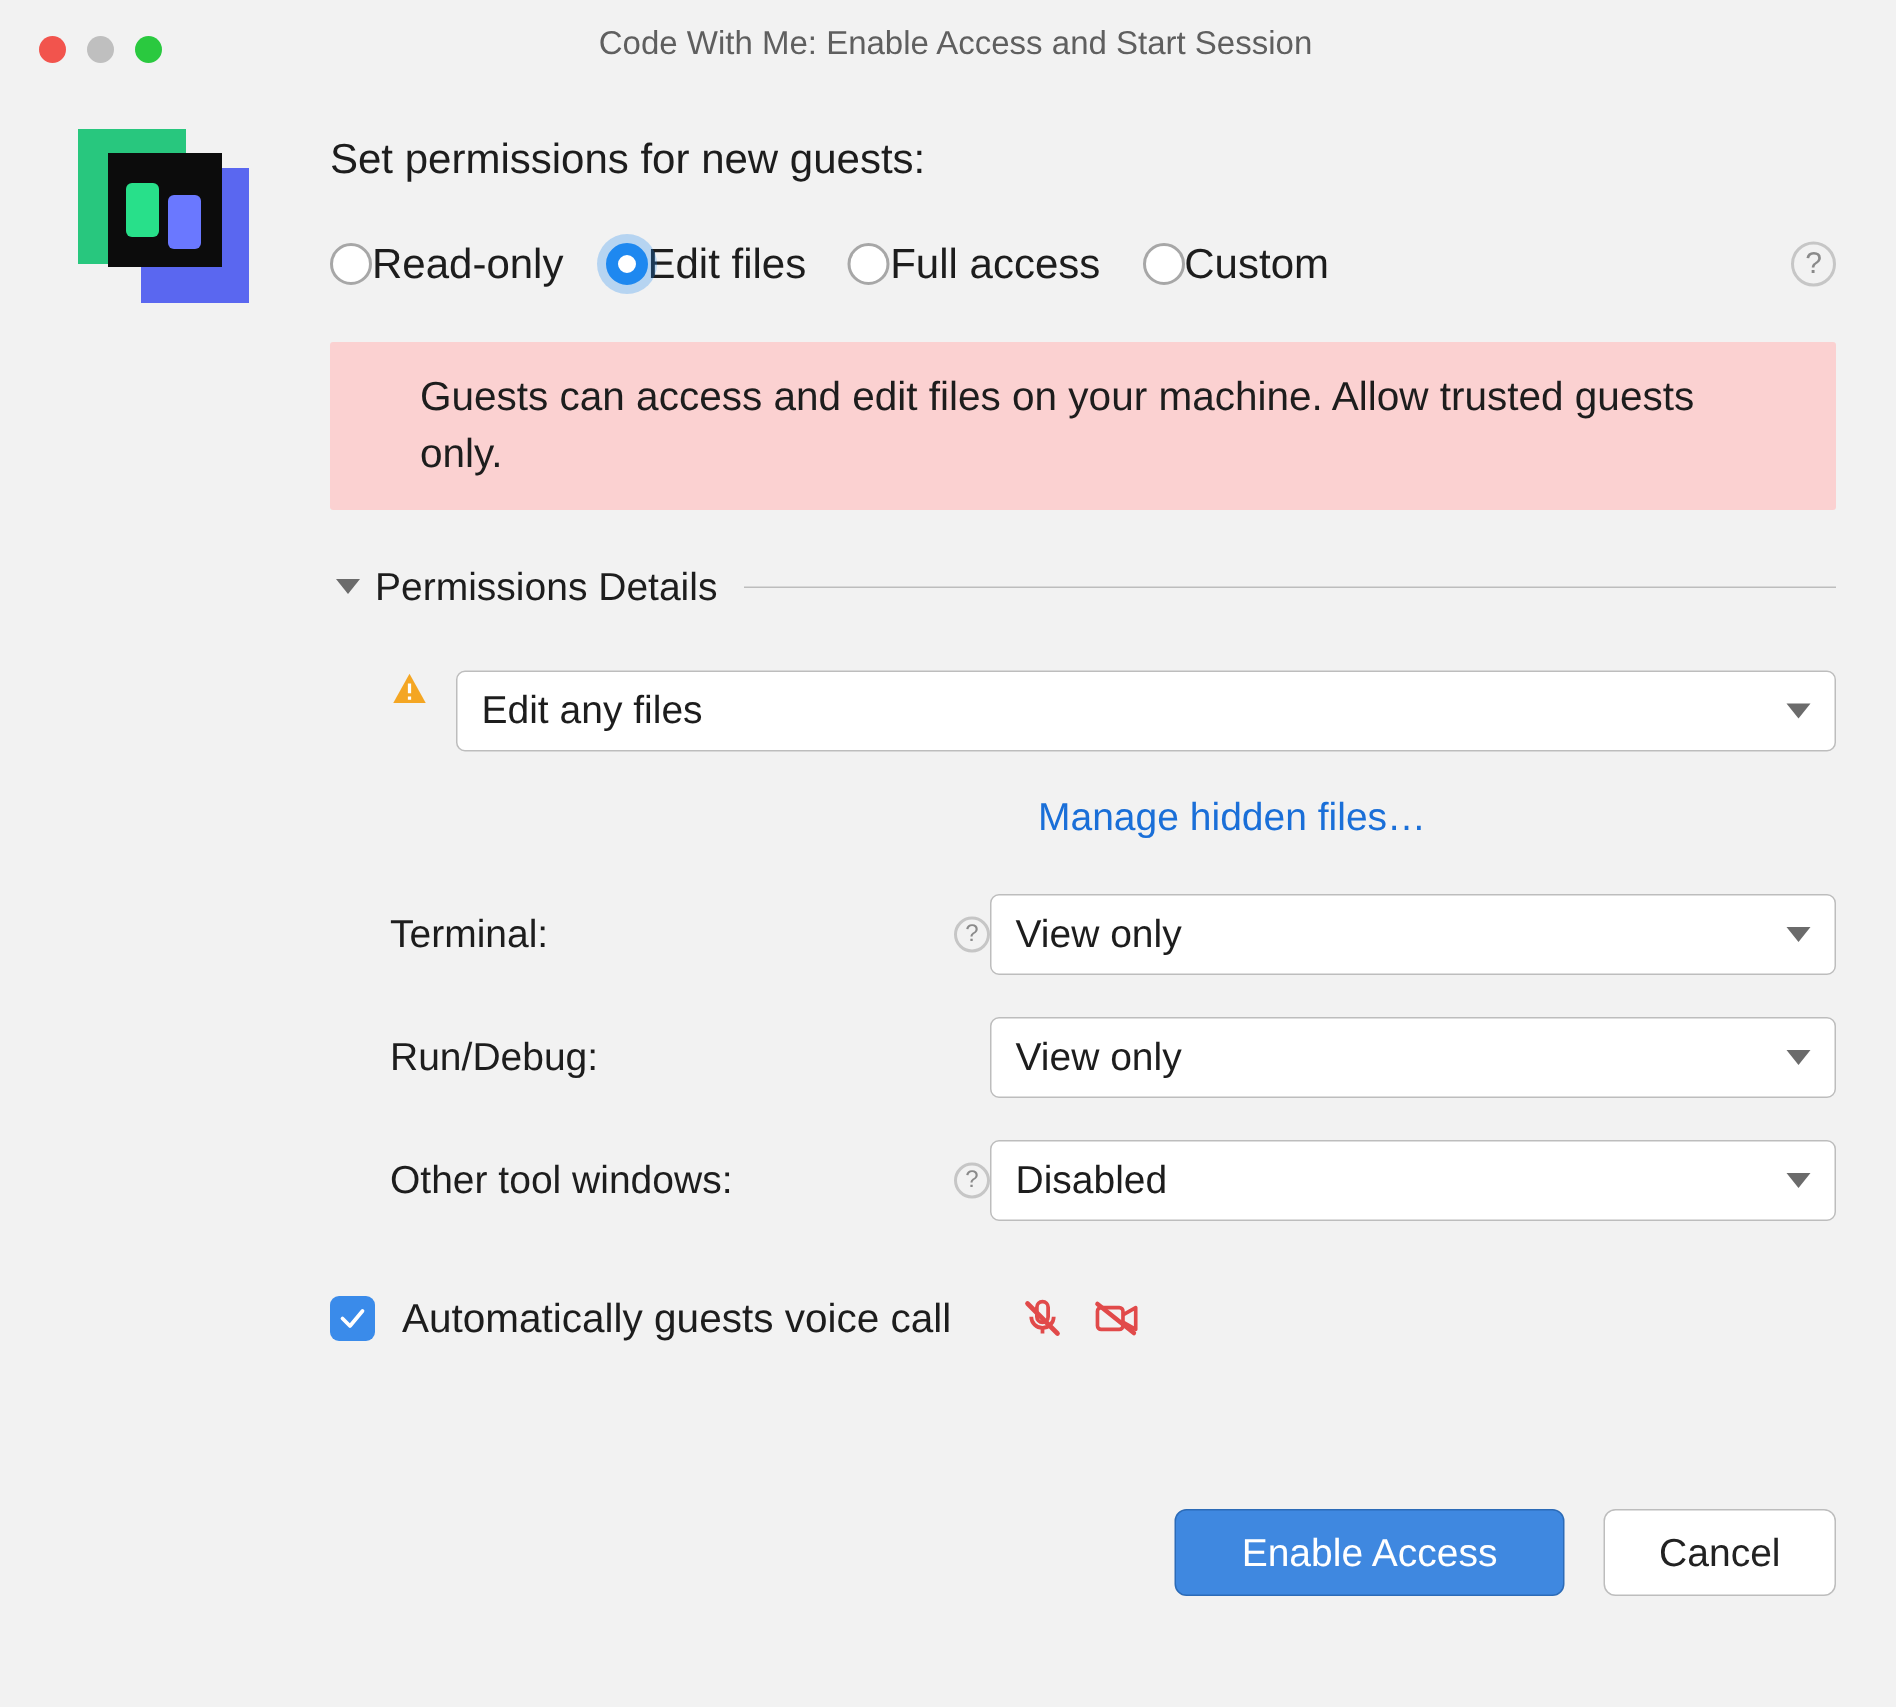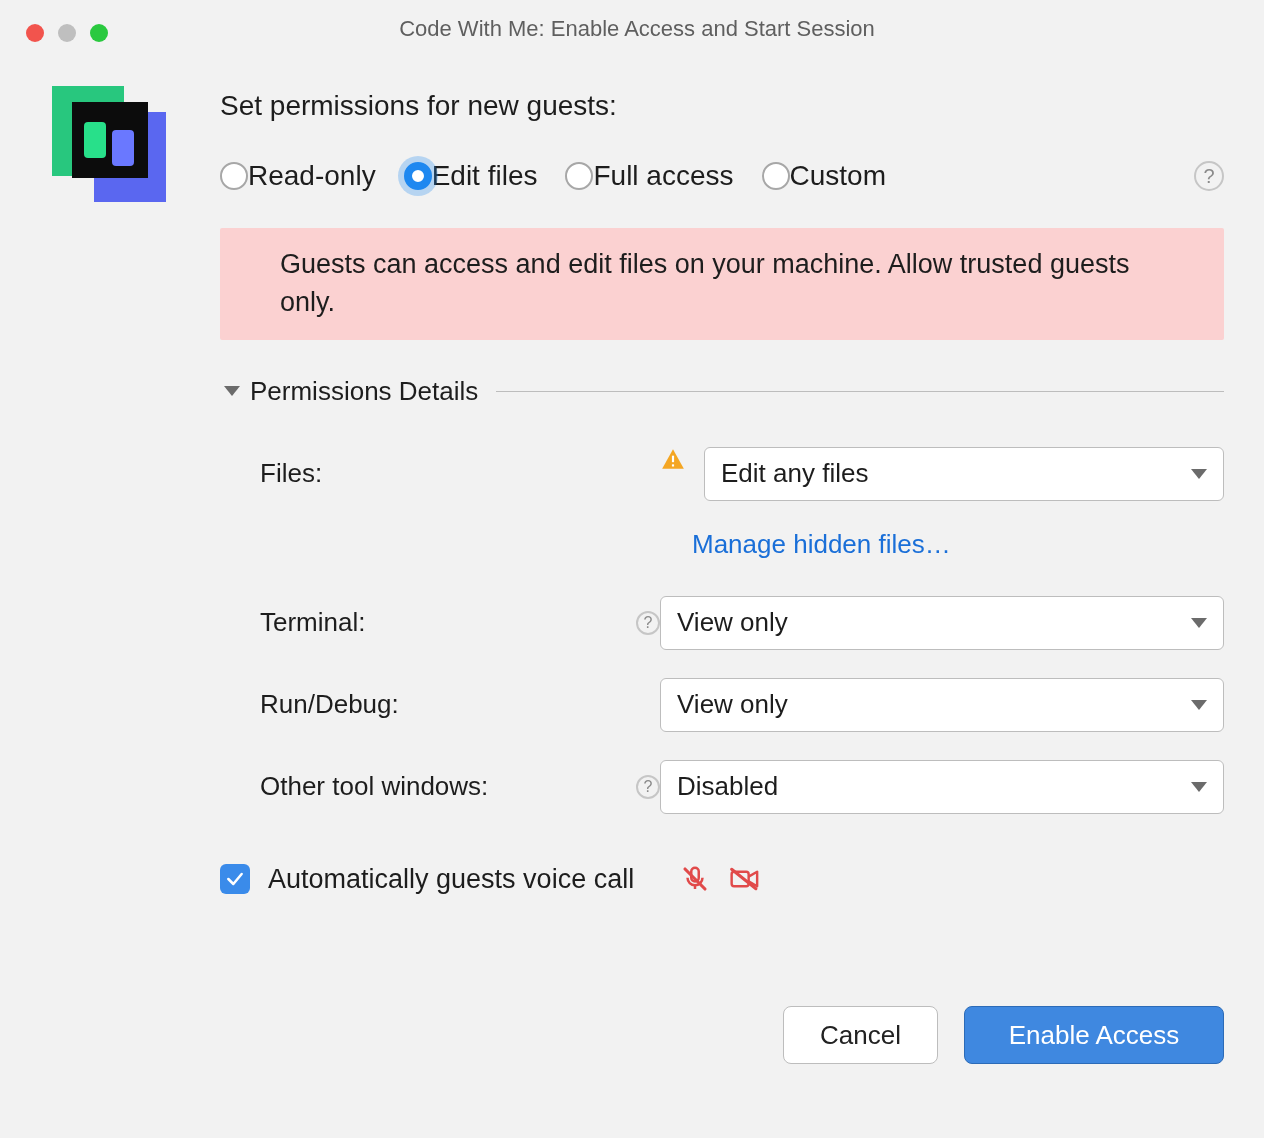--- a/index.html
+++ b/index.html
@@ -308,23 +308,20 @@
 
       <div class="section-header">
         <div class="caret"></div>
         <div class="lbl">Permissions Details</div>
         <div class="rule"></div>
       </div>
 
       <div class="details">
 
         <div class="row">
-          <div class="label">
-            <span>Files:</span>
-          </div>
           <div class="value-col">
             <svg class="warn-tri" viewBox="0 0 24 24">
               <path d="M12 2 L22 20 L2 20 Z" fill="#f4a623"></path>
               <rect x="11" y="8" width="2" height="6" fill="#fff"></rect>
               <rect x="11" y="16" width="2" height="2" fill="#fff"></rect>
             </svg>
             <div class="select">
               <span>Edit any files</span>
               <div class="dd"></div>
             </div>
@@ -394,17 +391,17 @@
           <rect x="3" y="6" width="14" height="12" rx="2" fill="none" stroke="currentColor" stroke-width="2"></rect>
           <path d="M17 10 L24 6 V18 L17 14" fill="none" stroke="currentColor" stroke-width="2" stroke-linejoin="round"></path>
           <path d="M3 4 L23 20" stroke="currentColor" stroke-width="2.5" stroke-linecap="round"></path>
         </svg>
       </div>
 
     </div>
   </div>
 
   <div class="footer">
+    <div class="btn primary">Enable Access</div>
     <div class="btn secondary">Cancel</div>
-    <div class="btn primary">Enable Access</div>
   </div>
 
 </div>
 
 </body></html>

